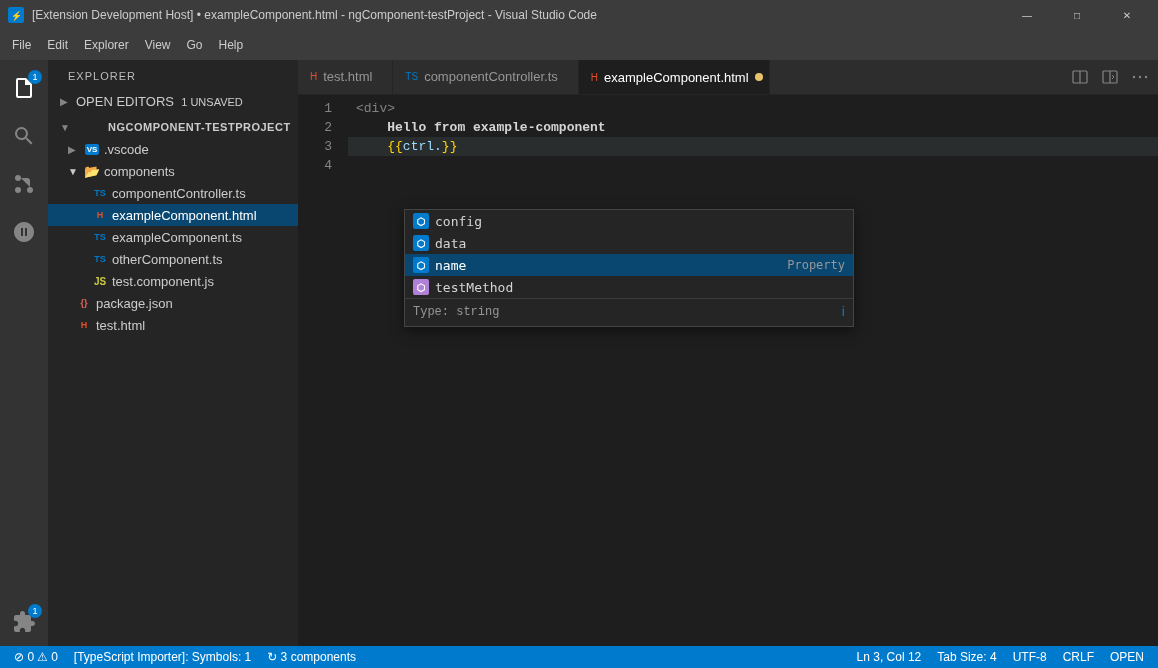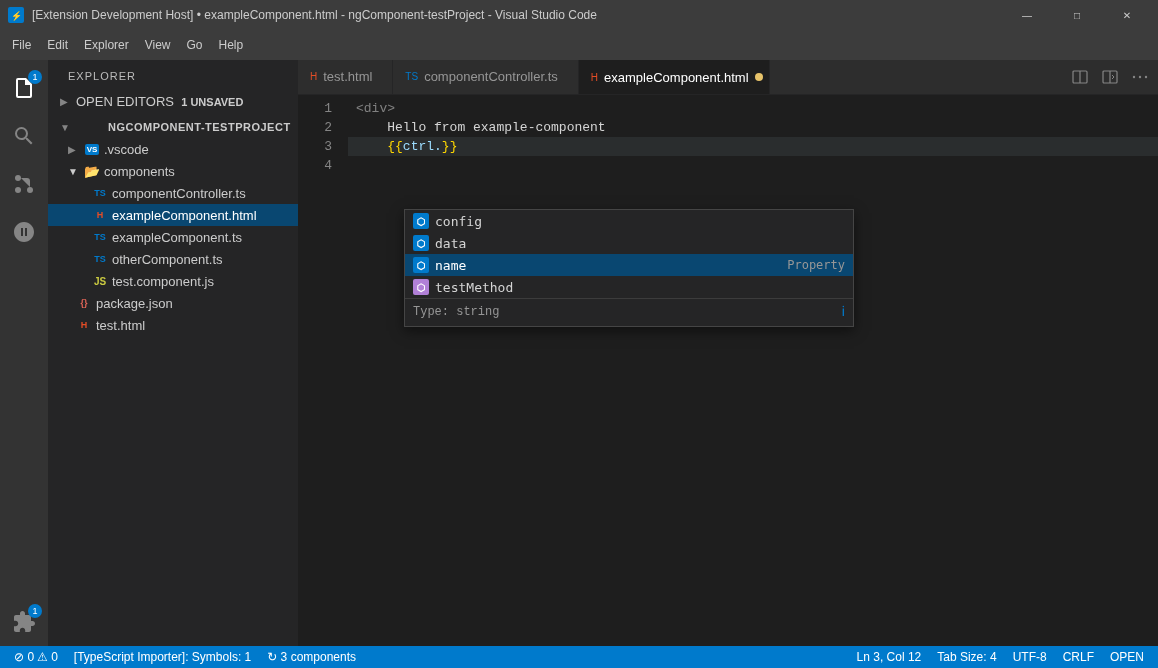--- a/index.html
+++ b/index.html
@@ -270,21 +270,21 @@
       height: 19px;
       display: flex;
       align-items: flex-end;
     }
     .code-line.active-line {
       background: #282828;
     }
 
     
     .syn-tag { color: #808080; }
-    .syn-text { color: #d4d4d4; }
+    .syn-text { color: #d4d4d4; font-weight: bold; }
     .syn-brace { color: #ffd700; }
     .syn-ctrl { color: #9cdcfe; }
 
     
     .autocomplete {
       position: absolute;
       top: 114px;
       left: 56px;
       width: 450px;
       background: #252526;
@@ -422,21 +422,21 @@
   </div>
 
   <div class="sidebar">
     <div class="sidebar-header">Explorer</div>
 
     <div class="sidebar-section">
       <div class="tree-item">
         <span class="arrow">▶</span>
         <span class="label">
           <span>OPEN EDITORS</span>
-          &nbsp;<span style="color: #cccccc; font-size: 11px; font-weight: bold;">1 UNSAVED</span>
+          &nbsp;<span style="color: #cccccc; font-size: 11px;">1 UNSAVED</span>
         </span>
       </div>
     </div>
 
     <div class="sidebar-section">
       <div class="tree-item">
         <span class="arrow">▼</span>
         <span class="label" style="font-size:11px; font-weight:700; letter-spacing:0.5px;padding-left:32px;">NGCOMPONENT-TESTPROJECT</span>
       </div>
 

